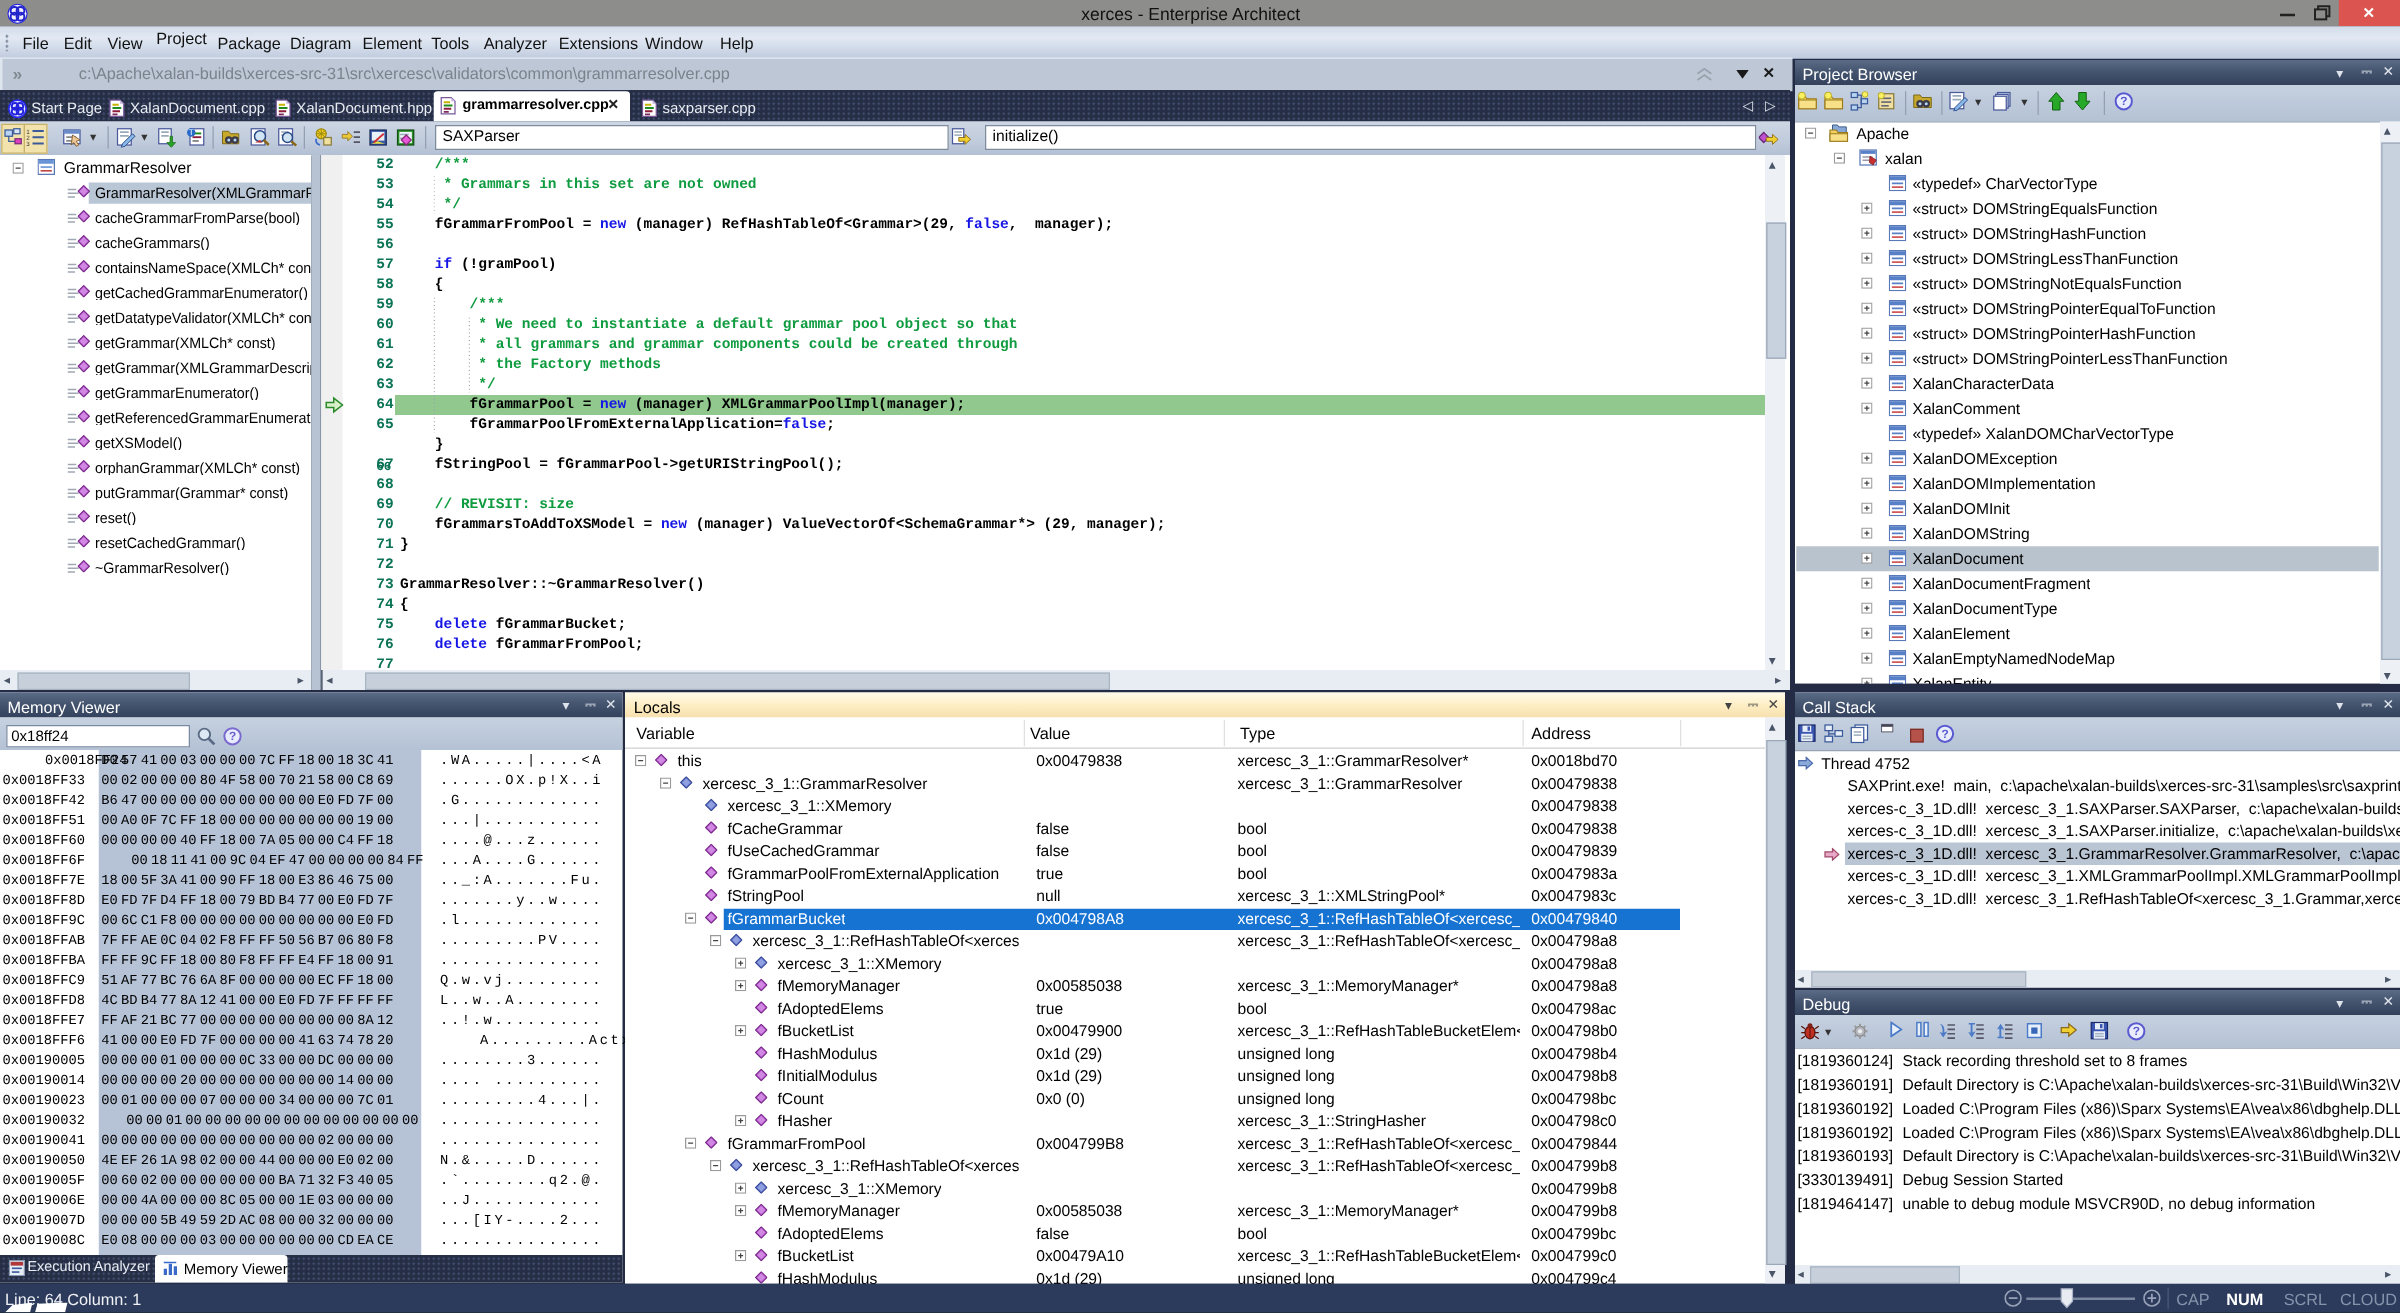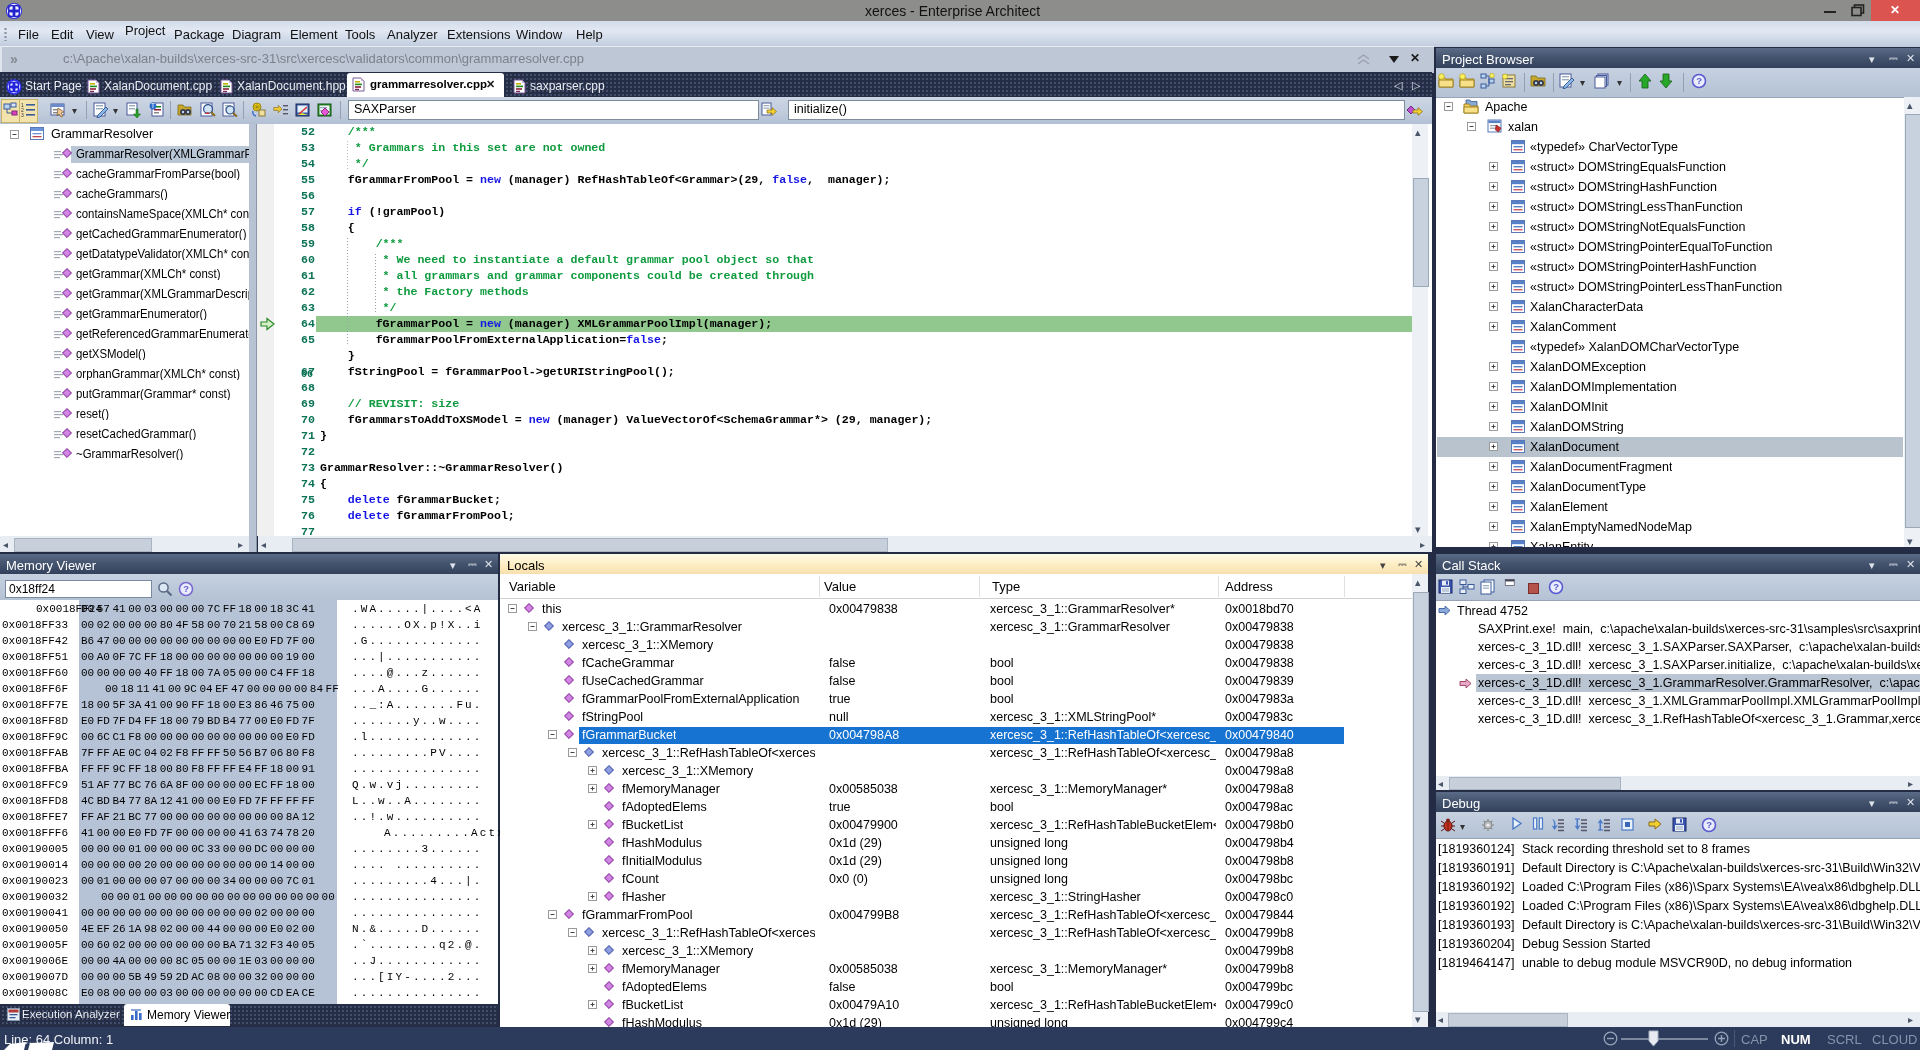--- a/index.html
+++ b/index.html
@@ -1261,21 +1261,21 @@
 <div class="abs" style="left:1438px;top:843px;color:#000;font-size:12.5px;font-family:'Liberation Sans';white-space:pre;">[1819360124]</div>
 <div class="abs" style="left:1522px;top:843px;color:#000;font-size:12.5px;font-family:'Liberation Sans';white-space:pre;max-width:398px;overflow:hidden;">Stack recording threshold set to 8 frames</div>
 <div class="abs" style="left:1438px;top:862px;color:#000;font-size:12.5px;font-family:'Liberation Sans';white-space:pre;">[1819360191]</div>
 <div class="abs" style="left:1522px;top:862px;color:#000;font-size:12.5px;font-family:'Liberation Sans';white-space:pre;max-width:398px;overflow:hidden;">Default Directory is C:\Apache\xalan-builds\xerces-src-31\Build\Win32\VC9 Pro</div>
 <div class="abs" style="left:1438px;top:881px;color:#000;font-size:12.5px;font-family:'Liberation Sans';white-space:pre;">[1819360192]</div>
 <div class="abs" style="left:1522px;top:881px;color:#000;font-size:12.5px;font-family:'Liberation Sans';white-space:pre;max-width:398px;overflow:hidden;">Loaded C:\Program Files (x86)\Sparx Systems\EA\vea\x86\dbghelp.DLL Pro</div>
 <div class="abs" style="left:1438px;top:900px;color:#000;font-size:12.5px;font-family:'Liberation Sans';white-space:pre;">[1819360192]</div>
 <div class="abs" style="left:1522px;top:900px;color:#000;font-size:12.5px;font-family:'Liberation Sans';white-space:pre;max-width:398px;overflow:hidden;">Loaded C:\Program Files (x86)\Sparx Systems\EA\vea\x86\dbghelp.DLL vers</div>
 <div class="abs" style="left:1438px;top:919px;color:#000;font-size:12.5px;font-family:'Liberation Sans';white-space:pre;">[1819360193]</div>
 <div class="abs" style="left:1522px;top:919px;color:#000;font-size:12.5px;font-family:'Liberation Sans';white-space:pre;max-width:398px;overflow:hidden;">Default Directory is C:\Apache\xalan-builds\xerces-src-31\Build\Win32\VC9 Pro</div>
-<div class="abs" style="left:1438px;top:938px;color:#000;font-size:12.5px;font-family:'Liberation Sans';white-space:pre;">[1819360204]</div>
+<div class="abs" style="left:1438px;top:938px;color:#000;font-size:12.5px;font-family:'Liberation Sans';white-space:pre;">[3330139491]</div>
 <div class="abs" style="left:1522px;top:938px;color:#000;font-size:12.5px;font-family:'Liberation Sans';white-space:pre;max-width:398px;overflow:hidden;">Debug Session Started</div>
 <div class="abs" style="left:1438px;top:957px;color:#000;font-size:12.5px;font-family:'Liberation Sans';white-space:pre;">[1819464147]</div>
 <div class="abs" style="left:1522px;top:957px;color:#000;font-size:12.5px;font-family:'Liberation Sans';white-space:pre;max-width:398px;overflow:hidden;">unable to debug module MSVCR90D, no debug information</div>
 <div class="abs" style="left:1436px;top:1012px;width:484px;height:15px;background:#e8edf3;"></div>
 <div class="abs" style="left:1438px;top:1015px;color:#4a5568;font-size:10px;font-family:'Liberation Sans';white-space:pre;">◂</div>
 <div class="abs" style="left:1908px;top:1015px;color:#4a5568;font-size:10px;font-family:'Liberation Sans';white-space:pre;">▸</div>
 <div class="abs" style="left:1448px;top:1013px;width:118px;height:12px;background:#c6cfda;border:1px solid #a8b4c2;"></div>
 <div class="abs" style="left:0;top:1027px;width:1920px;height:23px;background:#2c3b5c;"></div>
 <div class="abs" style="left:4px;top:1033px;color:#f0f2f6;font-size:13px;font-family:'Liberation Sans';white-space:pre;">Line: 64 Column: 1</div>
 <svg class="abs" style="left:1603px;top:1031px" width="15" height="15" viewBox="0 0 15 15">

